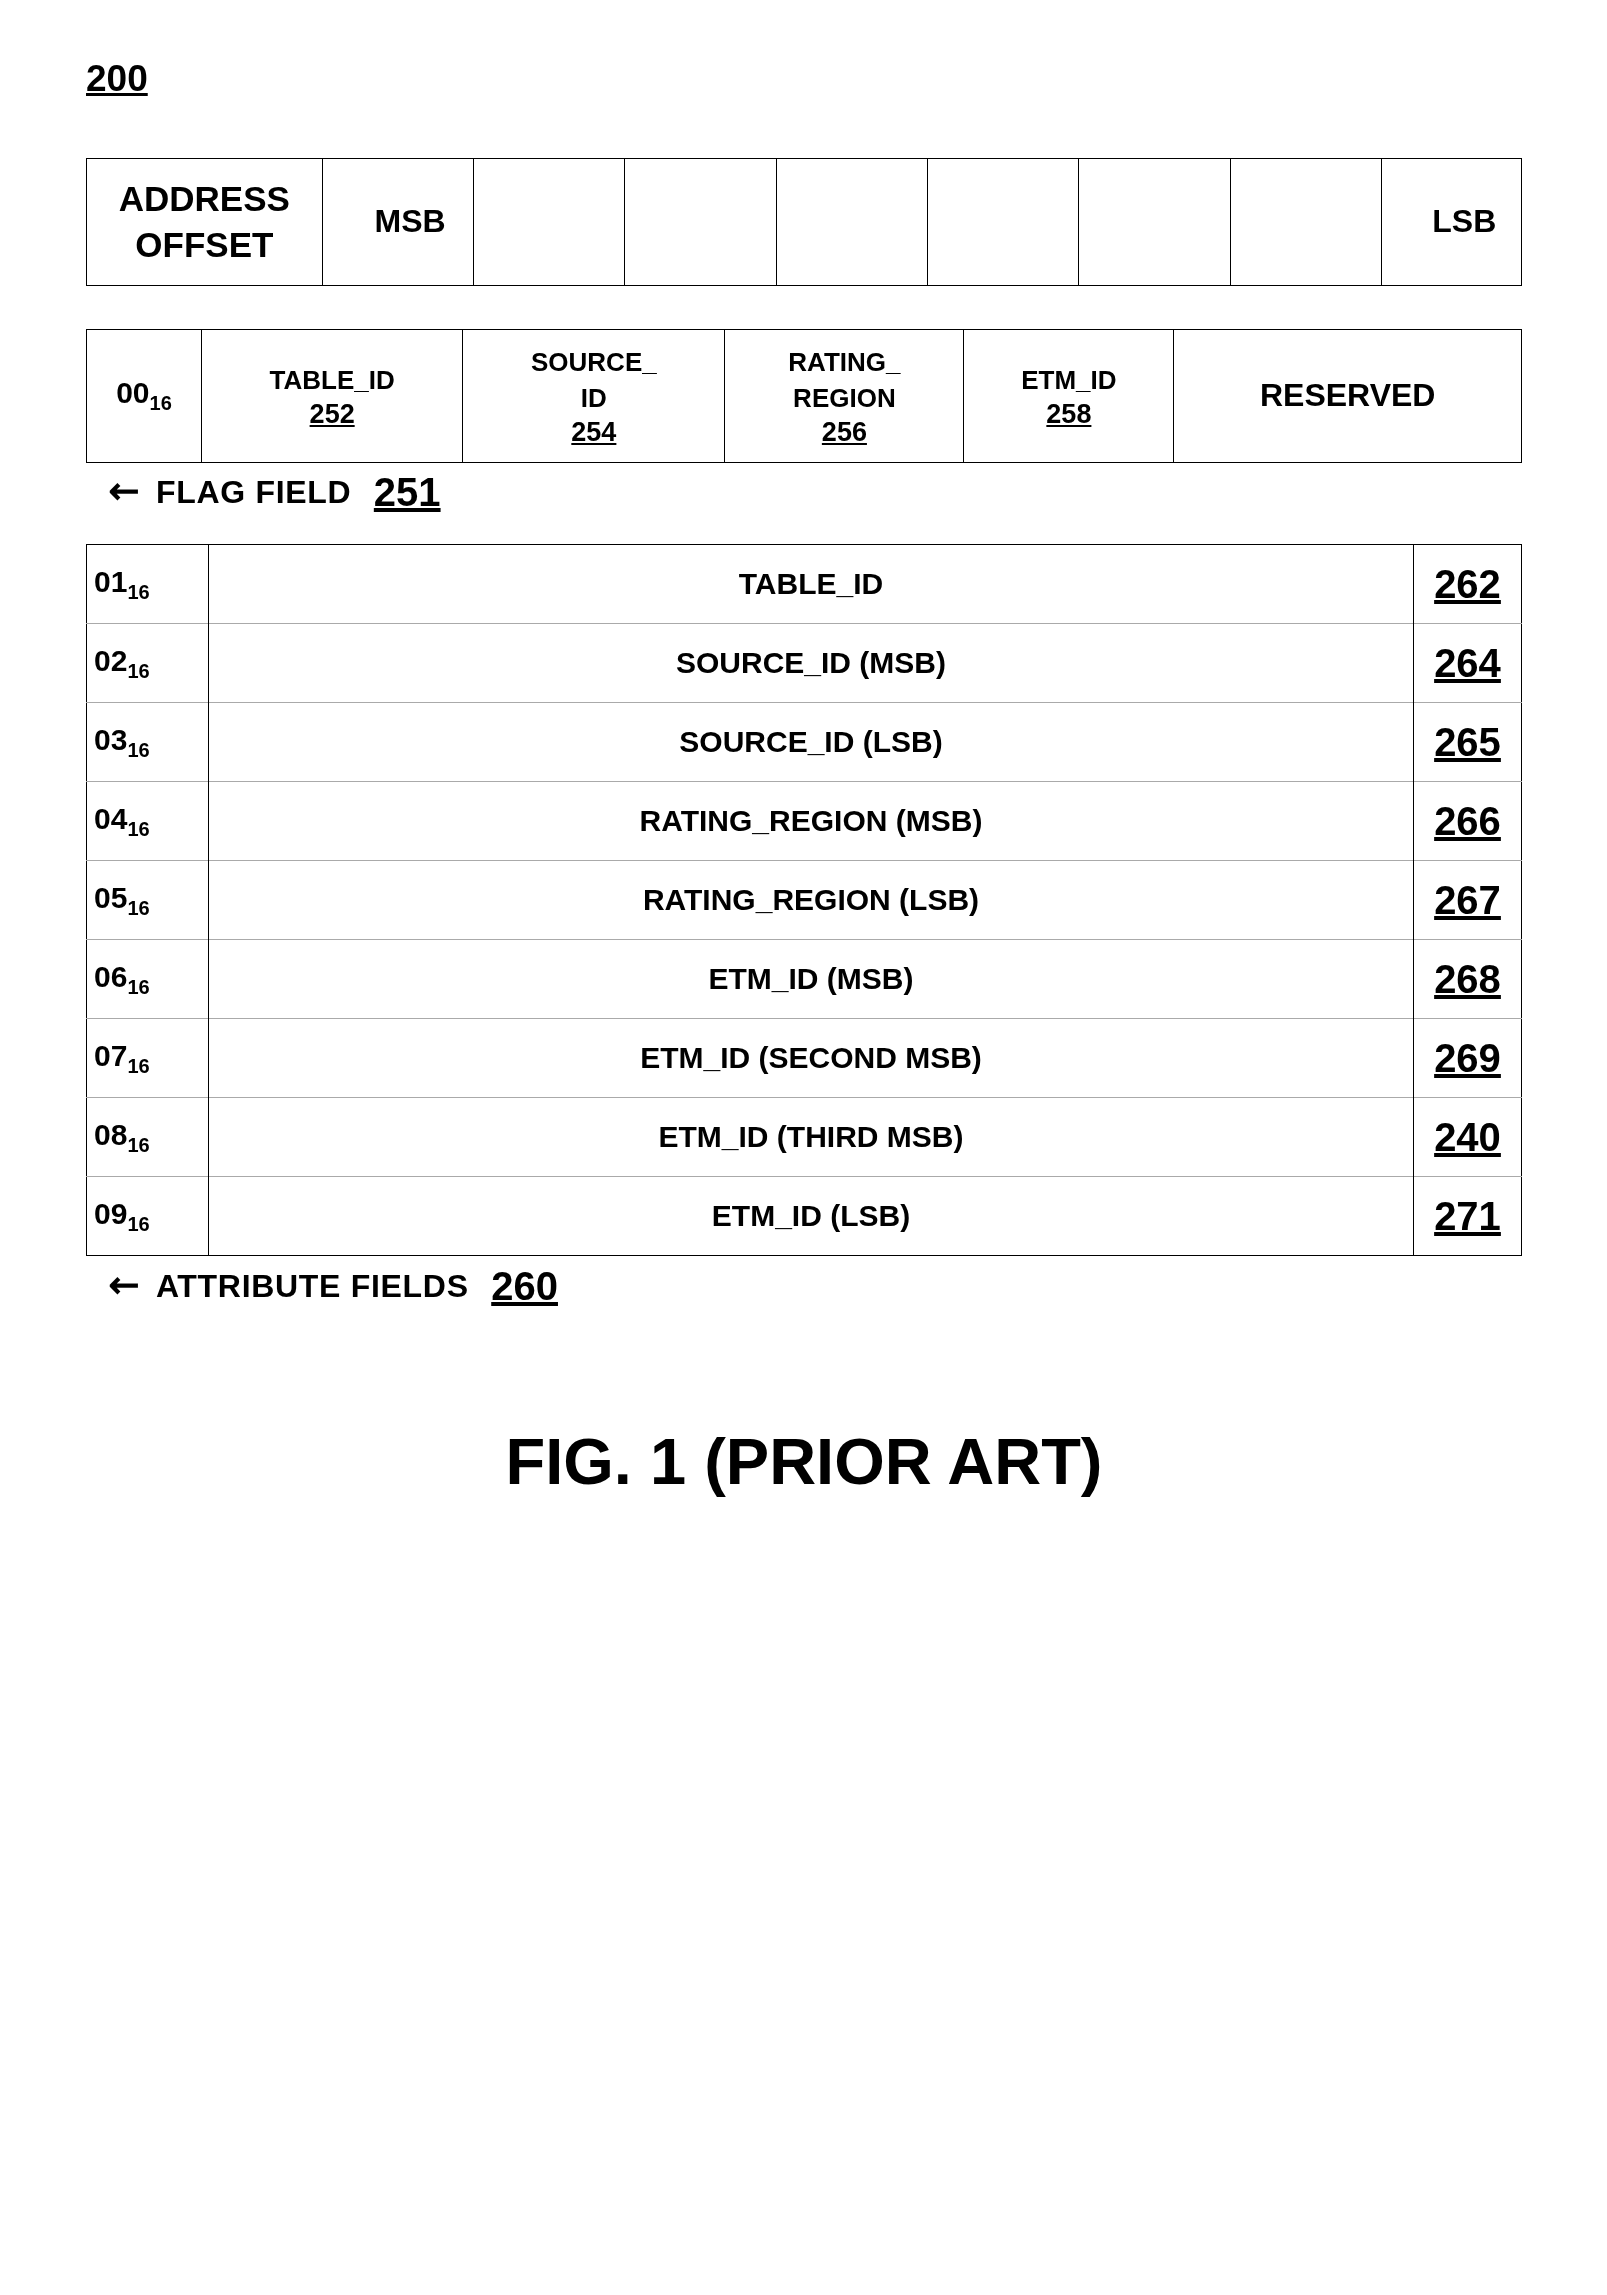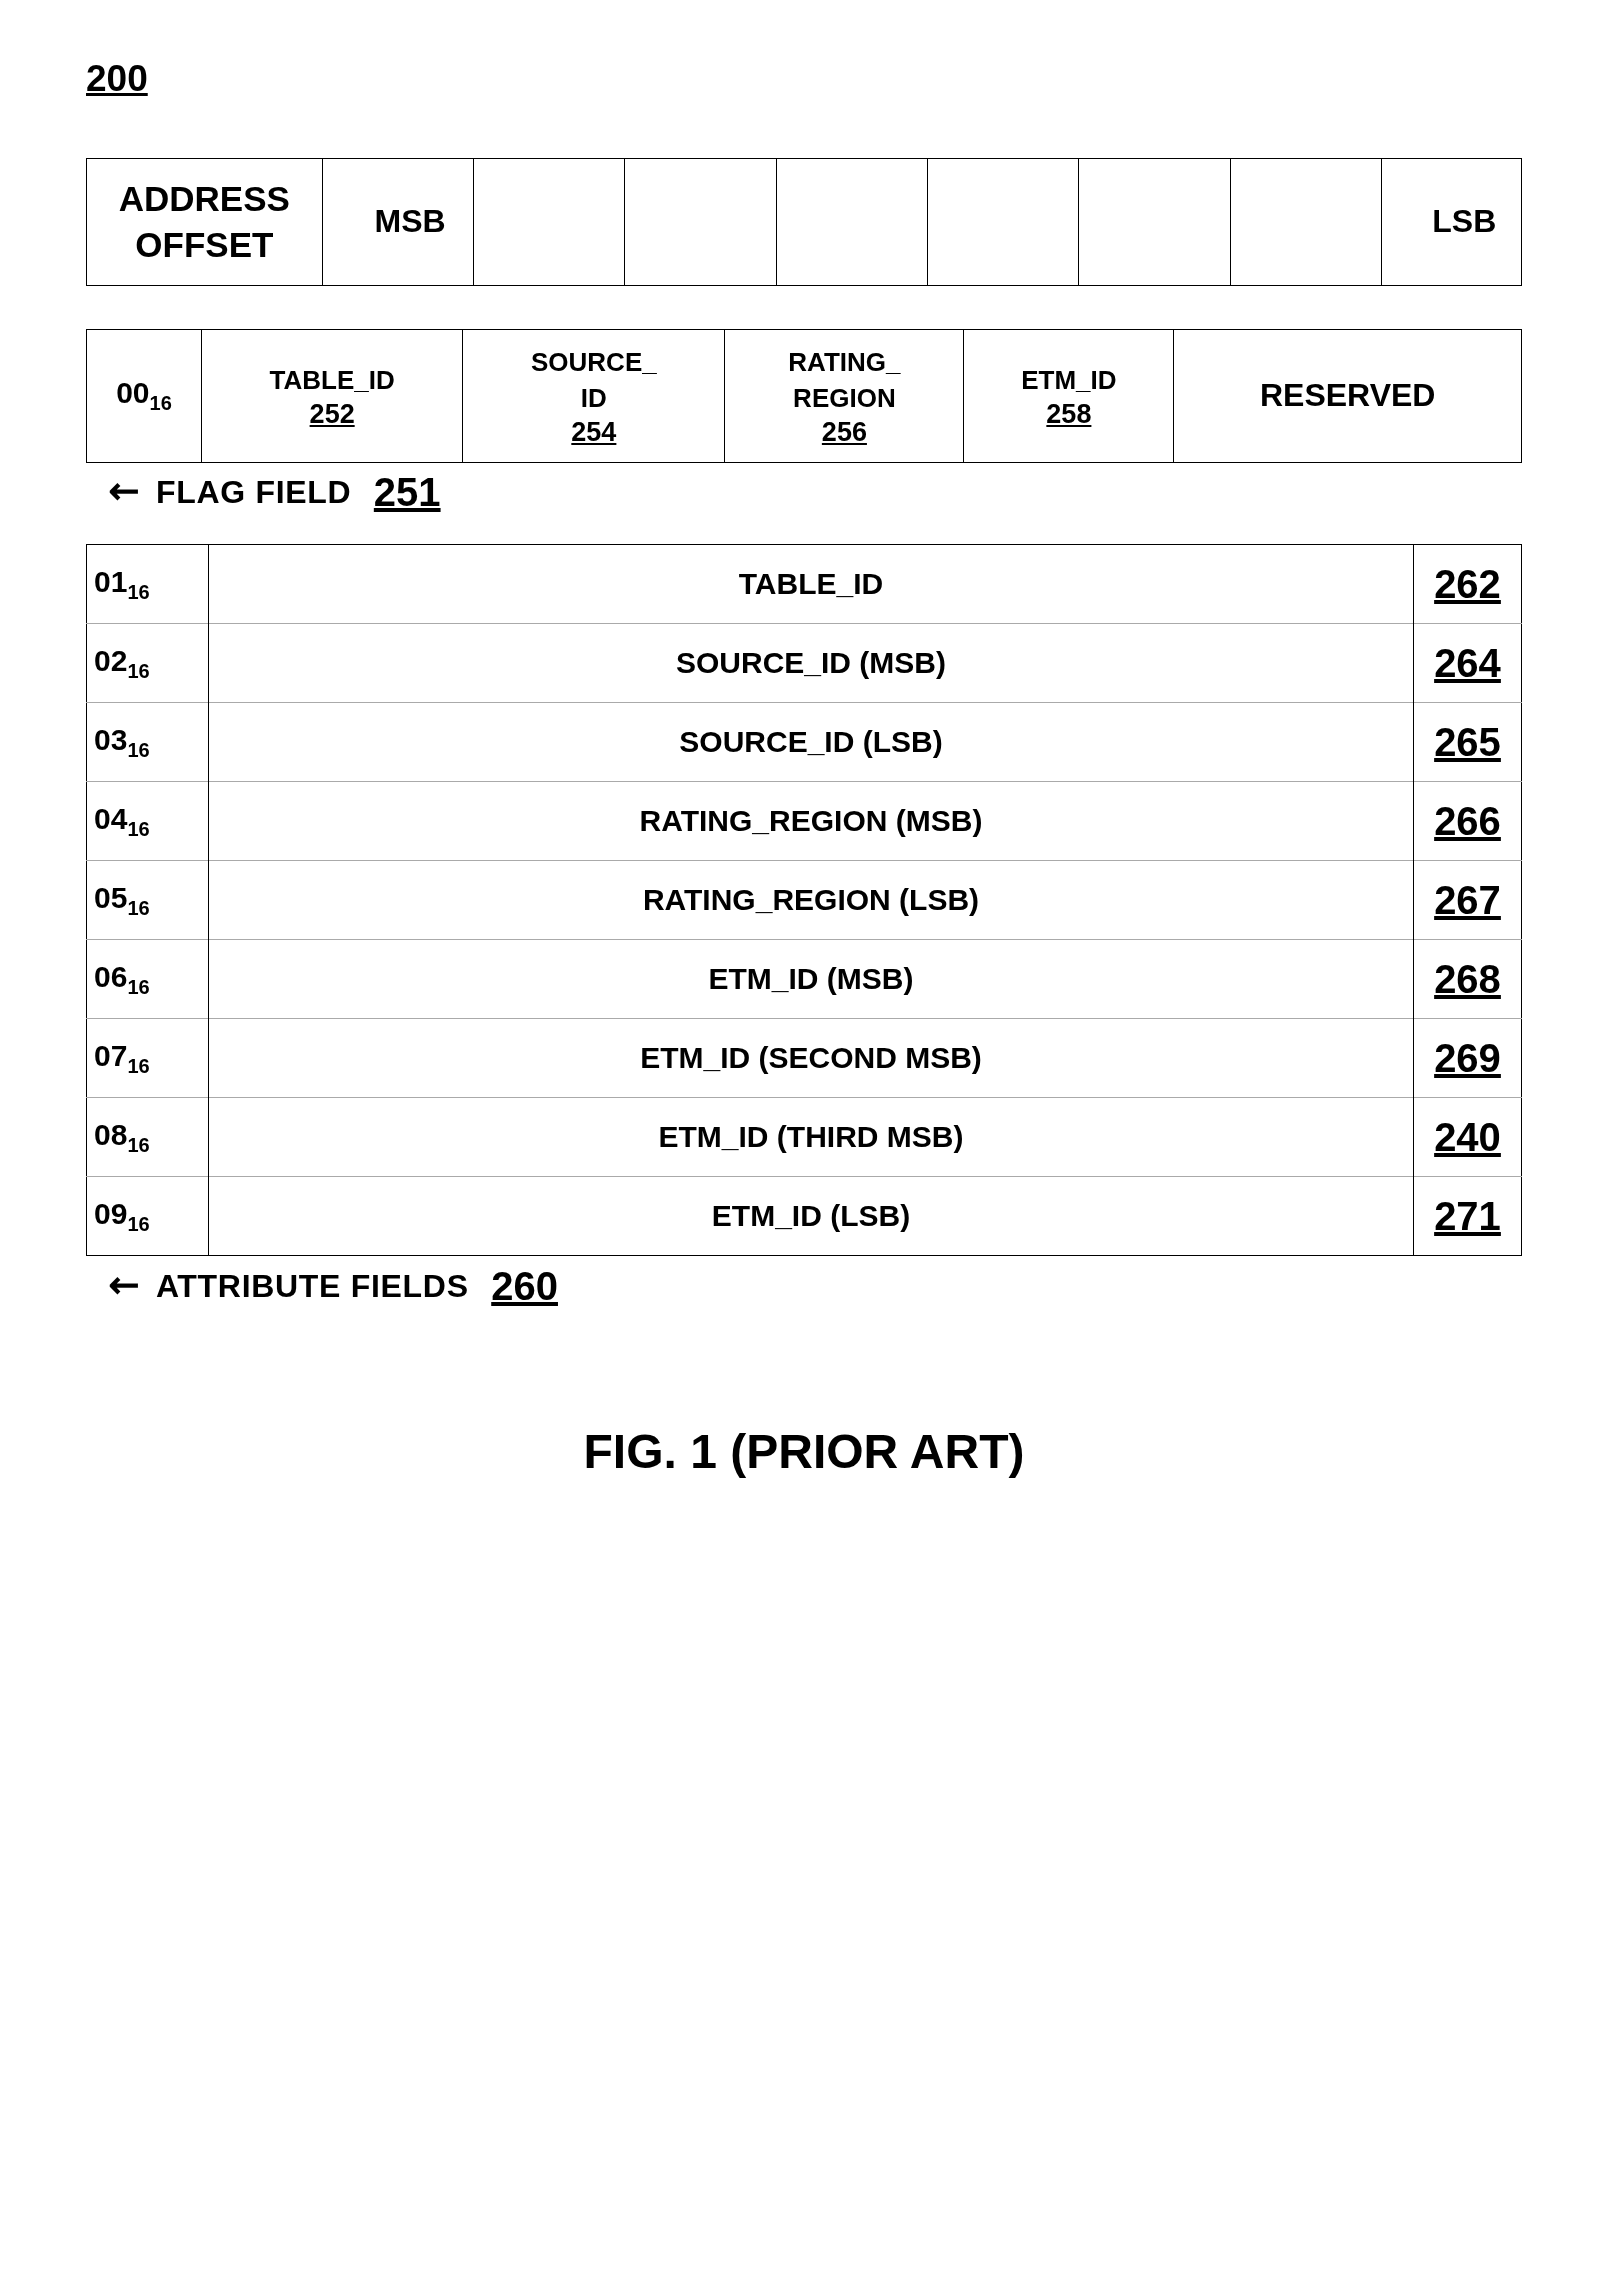--- a/index.html
+++ b/index.html
@@ -147,21 +147,21 @@
       text-decoration: underline;
       font-size: 40px;
     }
     .attr-table td sub {
       font-size: 20px;
     }
 
     
     .fig-caption {
       text-align: center;
-      font-size: 48px;
+      font-size: 65px;
       font-weight: bold;
       margin-top: 115px;
     }
   </style>
 </head>
 <body>
 
 <span class="page-number">200</span>
 
 <table class="msb-lsb-table">

